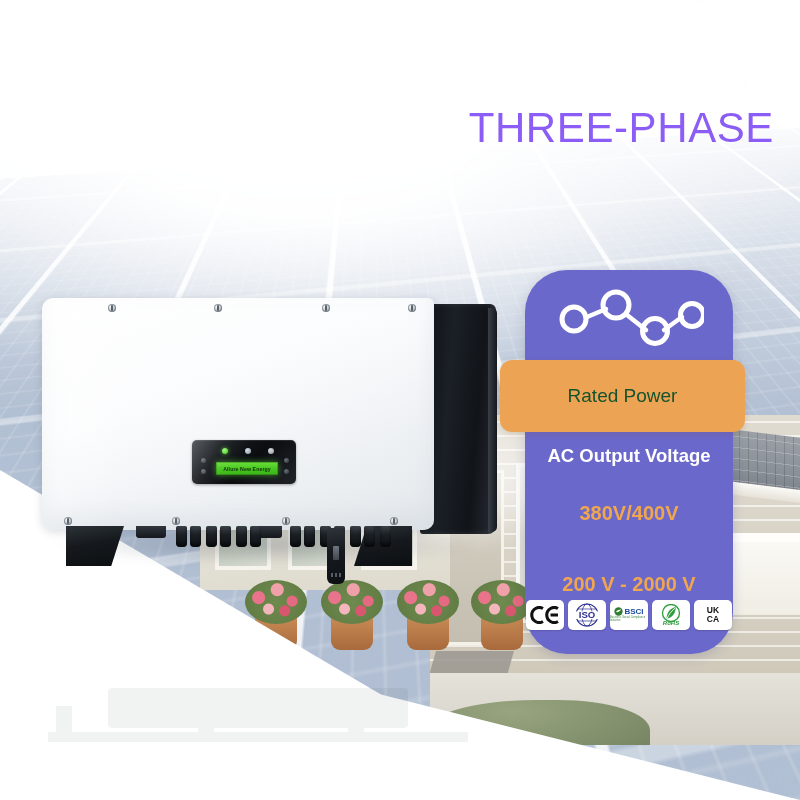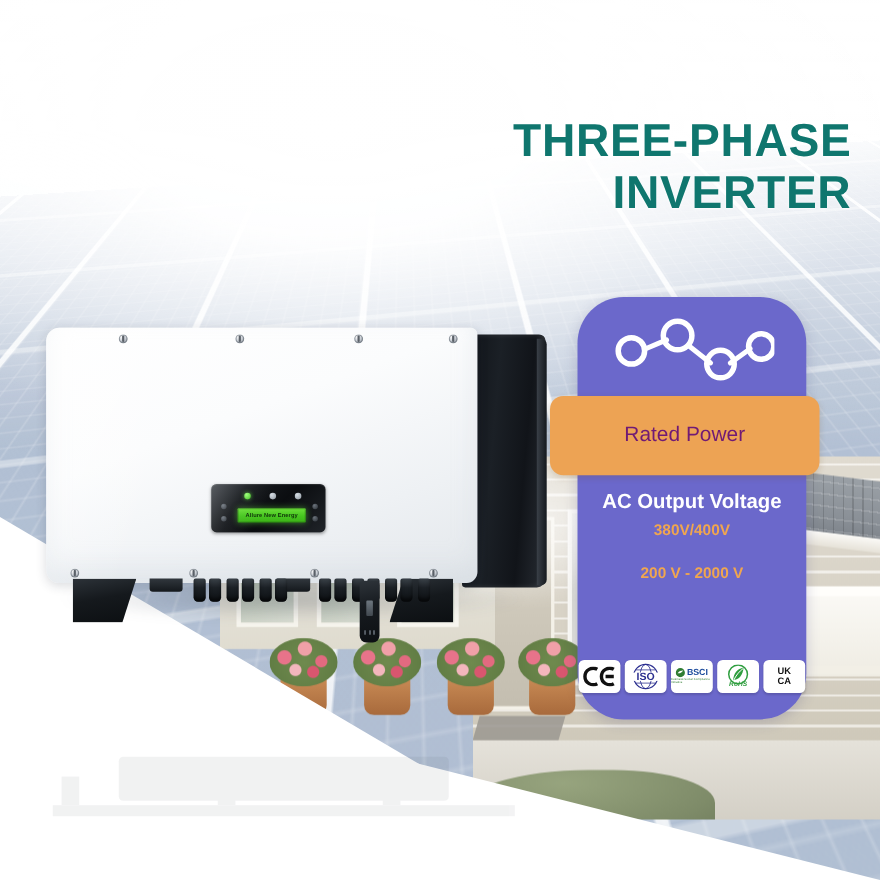--- a/index.html
+++ b/index.html
@@ -259,22 +259,22 @@
   }
   .dongle-win { position:absolute; left:6px; top:18px; width:6px; height:14px;
                 background: linear-gradient(180deg,#6d767f,#41484f); border-radius:1px; }
   .dongle-dots { position:absolute; left:4px; bottom:7px; width:10px; height:4px;
                  background: repeating-linear-gradient(90deg,#555c64 0 2px, transparent 2px 4px); }
 
   
   .headline {
     position: absolute; right: 26px; top: 104px; width: 520px;
     text-align: right;
-    color: #0f766e;
-    font-weight: 700;
+    color: #8b5cf6;
+    font-weight: 400;
     font-size: 42px;
     line-height: 47px;
     letter-spacing: .6px;
     text-shadow: 0 1px 2px rgba(255,255,255,.85);
   }
   .headline .l { display:block; white-space:nowrap; }
 
   
   .spec-card {
     position: absolute; left: 525px; top: 270px; width: 208px; height: 384px;
@@ -291,28 +291,28 @@
     background: #EDA354;
     border-radius: 12px;
     box-shadow: 0 2px 6px rgba(120,80,20,.18);
     display:flex; flex-direction:column; align-items:center; justify-content:center;
   }
   .power-value {
     color:#ffffff; font-size: 39px; font-weight:700; line-height:38px;
     letter-spacing:.2px;
   }
   .power-label {
-    color:#701a75; font-size: 19px; font-weight:400; line-height:24px;text-align:center;
+    color:#14532d; font-size: 19px; font-weight:400; line-height:24px;text-align:center;
   }
   .specs {
     position: absolute; left: 525px; top: 444px; width: 208px;
     text-align:center; color:#ffffff;
   }
   .spec-title { font-size: 18.5px; font-weight:700; line-height:24px; }
-  .spec-value { font-size: 14px; font-weight:700; line-height:26px; color:#F0A64F; }
+  .spec-value { font-size: 20px; font-weight:700; line-height:26px; color:#F0A64F;margin-top:32px; }
   .spec-gap { height: 13px; }
 
   
   .certs {
     position: absolute; left: 525px; top: 600px; width: 208px;
     display:flex; justify-content:center; gap: 4px;
   }
   .cert {
     width: 38px; height: 30px; background:#ffffff; border-radius: 5px;
     display:flex; align-items:center; justify-content:center;
@@ -457,21 +457,20 @@
 
       <div class="dongle">
         <div class="dongle-win"></div>
         <div class="dongle-dots"></div>
       </div>
     </div>
   </div>
 
   <div class="headline">
     <span class="l">THREE-PHASE</span>
-    <span class="l">INVERTER</span>
   </div>
 
   <div class="spec-card"></div>
 
   <div class="spec-icon">
     <svg width="150" height="58" viewBox="0 0 150 58" fill="none">
       <line x1="33" y1="28" x2="52" y2="20" stroke="#fff" stroke-width="4.5" stroke-linecap="round"></line>
       <line x1="73" y1="26" x2="92" y2="41" stroke="#fff" stroke-width="4.5" stroke-linecap="round"></line>
       <line x1="110" y1="41" x2="128" y2="28" stroke="#fff" stroke-width="4.5" stroke-linecap="round"></line>
       <circle cx="20" cy="30" r="12" stroke="#fff" stroke-width="5" fill="none"></circle>

